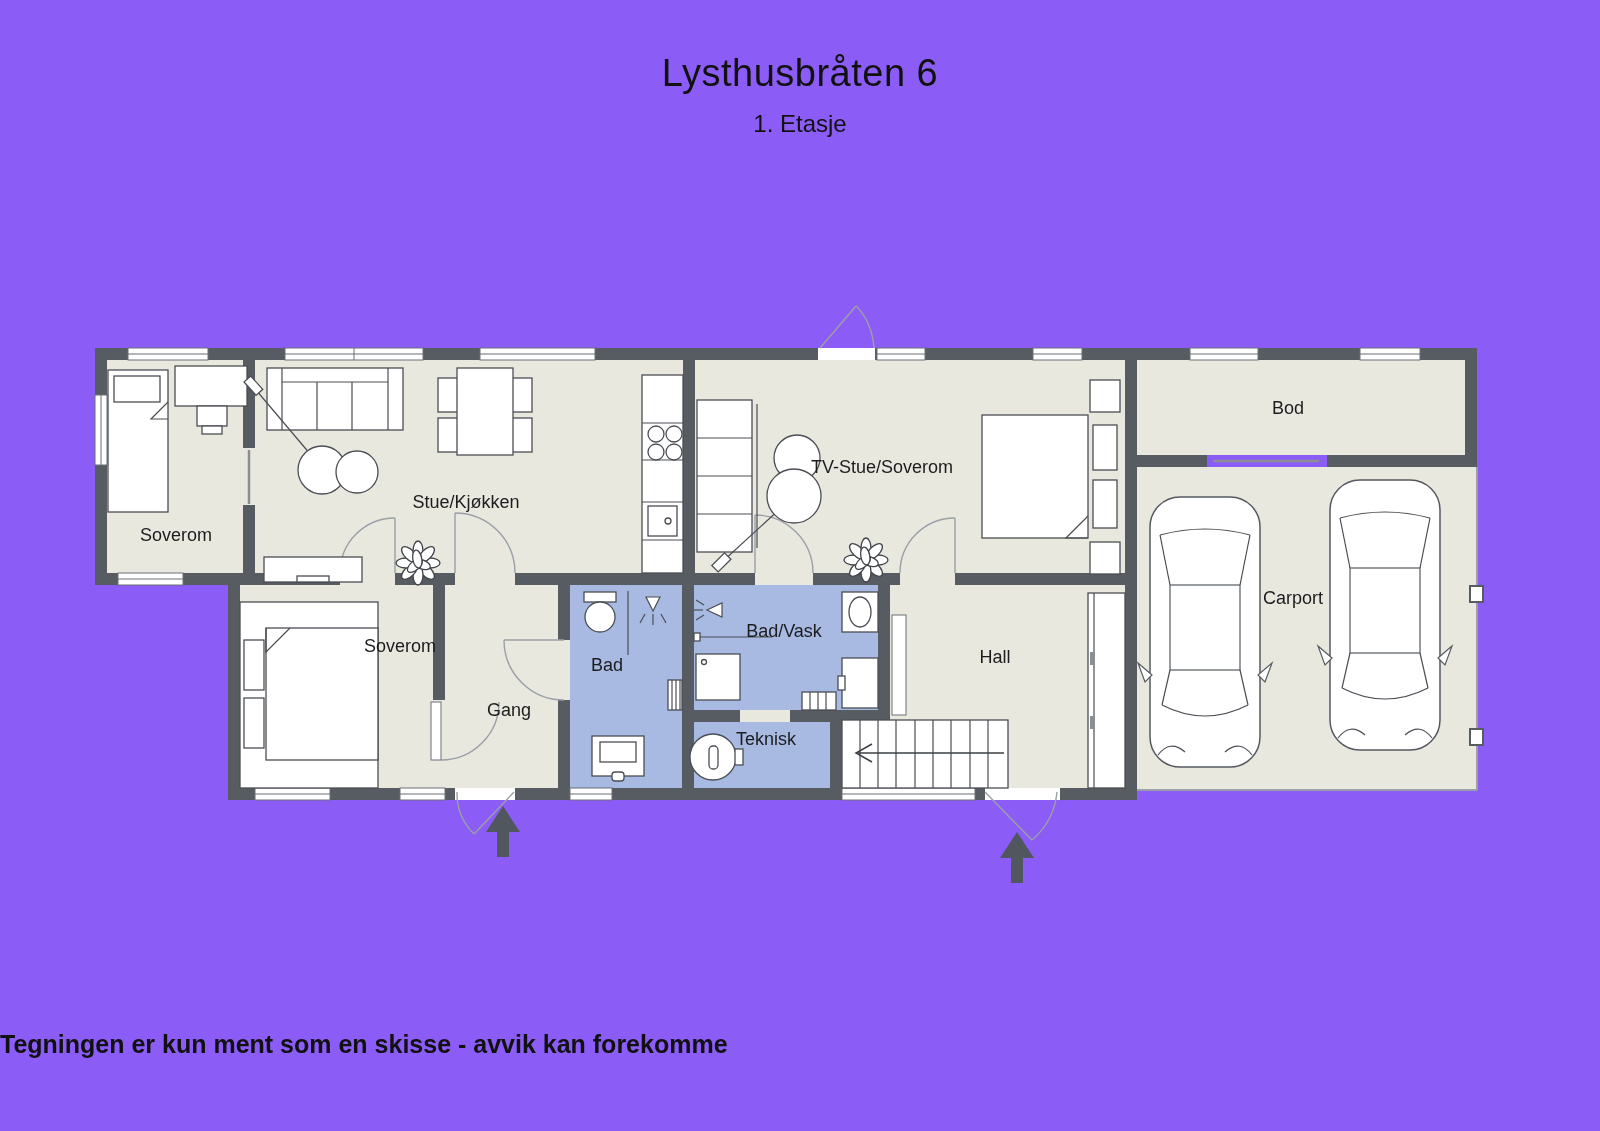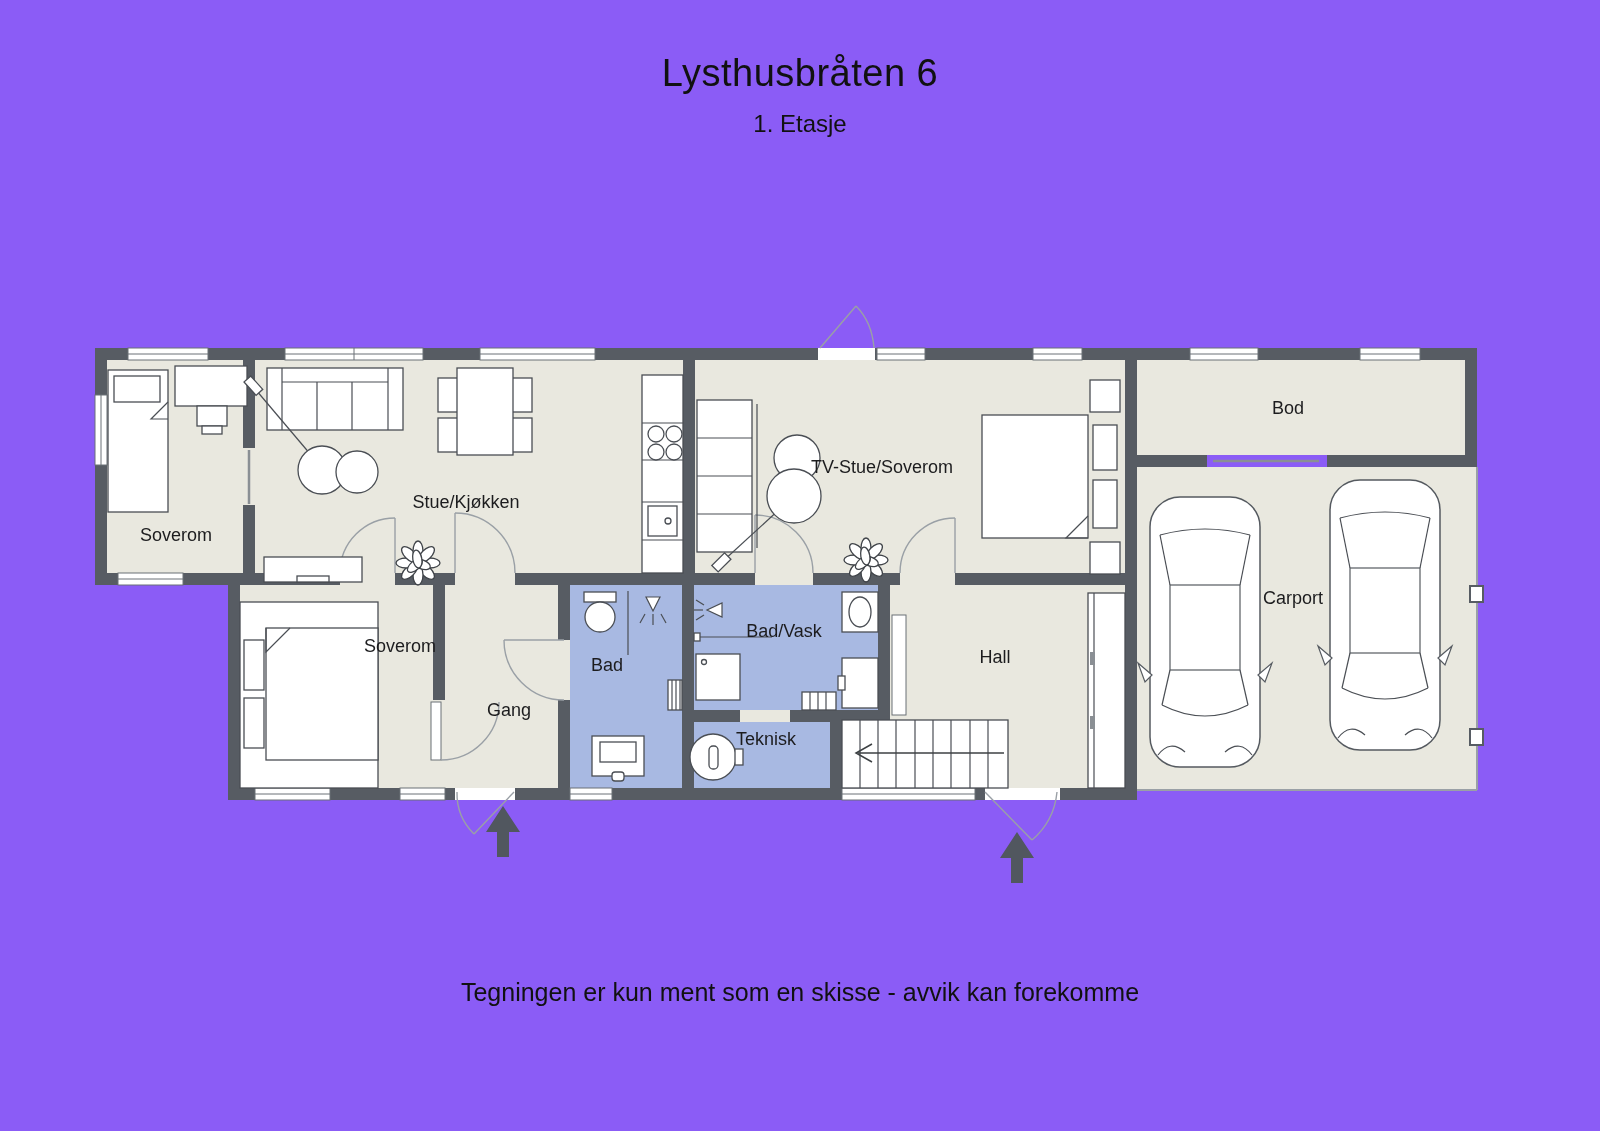--- a/index.html
+++ b/index.html
@@ -2,22 +2,22 @@
 <html><head>
 <meta charset="utf-8">
 <style>
   html,body{margin:0;padding:0;background:#ffffff;}
   .page{position:relative;width:1600px;height:1131px;background:#8b5cf6;overflow:hidden;
         font-family:"Liberation Sans", sans-serif;color:#1c1c1e;}
   .title{position:absolute;top:52px;left:0;width:100%;text-align:center;
          font-size:38px;letter-spacing:.5px;color:#111;}
   .subtitle{position:absolute;top:110px;left:0;width:100%;text-align:center;
          font-size:24px;color:#111;}
-  .footer{position:absolute;top:978px;left:0;width:100%;text-align:center;
-         font-size:25px;color:#111;}
+  .footer{position:absolute;top:1030px;left:0;width:100%;text-align:left;
+         font-size:25px;color:#111;font-weight:bold;}
   svg text{font-family:"Liberation Sans", sans-serif;font-size:18px;fill:#1c1c1e;}
   .wall{fill:#575c63;}
   .floor{fill:#e9e8df;}
   .wet{fill:#a8b9e2;}
   .furn{fill:#ffffff;stroke:#4a4e54;stroke-width:1.3;}
   .furnline{stroke:#4a4e54;stroke-width:1.2;fill:none;}
   .thin{stroke:#9aa0a6;stroke-width:1.4;fill:none;}
   .win{fill:#ffffff;stroke:#6b7076;stroke-width:1;}
   .winline{stroke:#6b7076;stroke-width:1;}
   .slide{stroke:#8a8f94;stroke-width:2.5;}

